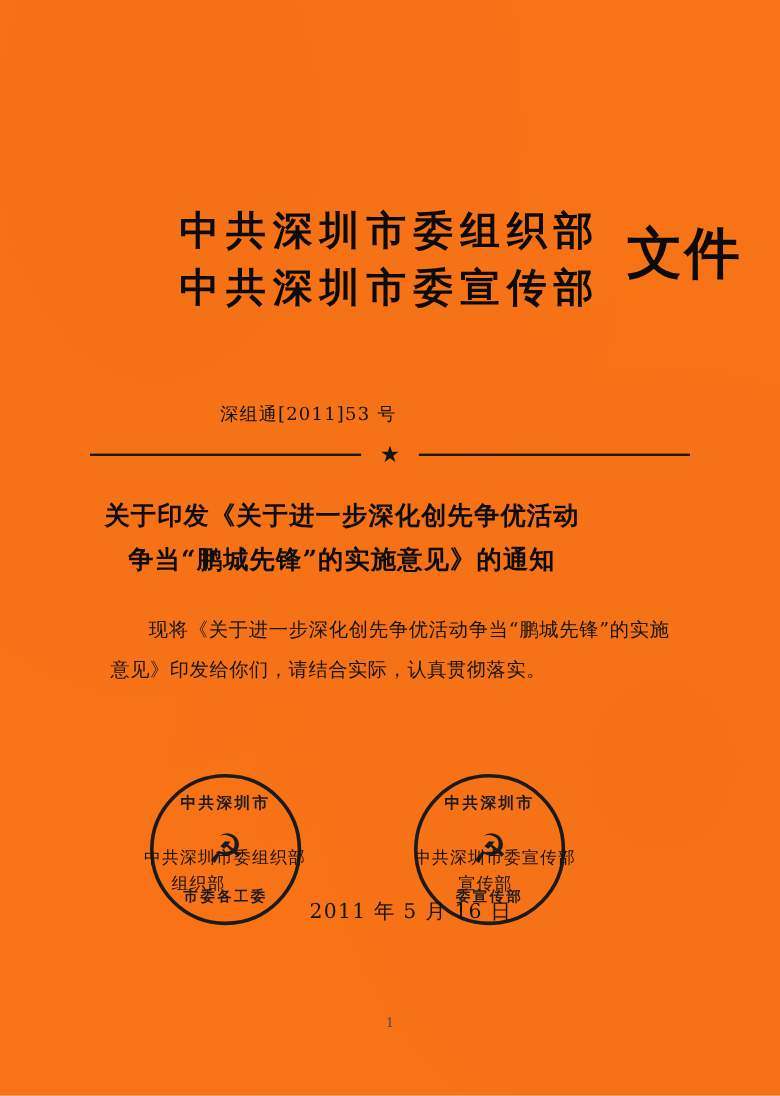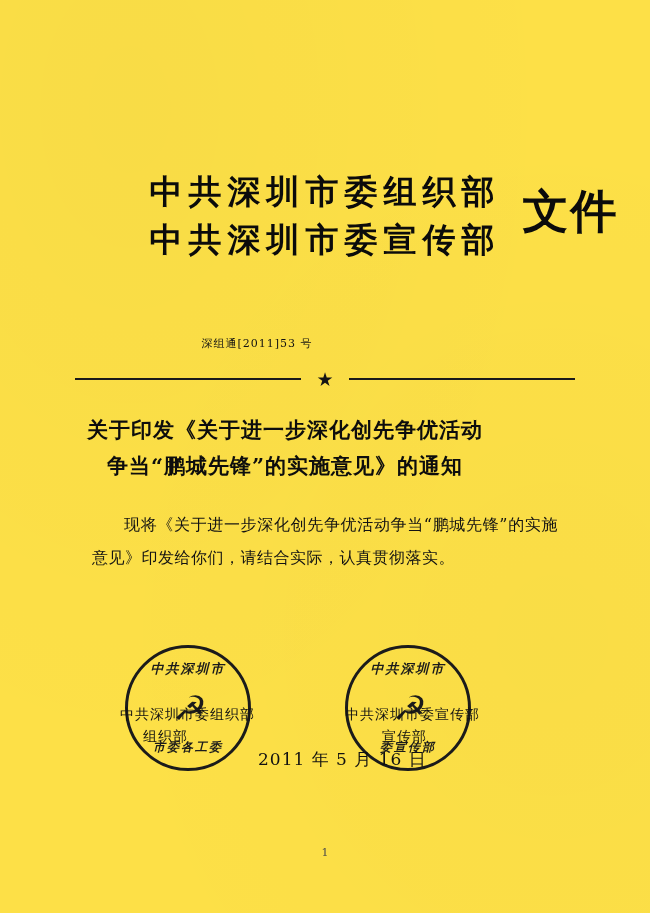--- a/index.html
+++ b/index.html
@@ -11,21 +11,21 @@
     width: 650px;
     height: 913px;
     position: relative;
     font-family: "DejaVu Serif", "Liberation Serif", serif;
     color: #111;
     overflow: hidden;
   }
   .page {
     position: absolute;
     inset: 0;
-    background: #fde047;
+    background: #f97316;
   }
   
   .page::before {
     content: "";
     position: absolute;
     inset: 0;
     background:
       radial-gradient(ellipse at 20% 12%, rgba(0,0,0,0.018), rgba(0,0,0,0) 60%),
       radial-gradient(ellipse at 85% 70%, rgba(0,0,0,0.015), rgba(0,0,0,0) 60%);
     pointer-events: none;
@@ -65,21 +65,21 @@
     color: #0b0b0b;
   }
 
   
   .docnum {
     position: absolute;
     top: 336px;
     left: 0;
     width: 514px;
     text-align: center;
-    font-size: 11px;
+    font-size: 15px;
     letter-spacing: 1px;
     color: #121212;
   }
 
   
   .rule {
     position: absolute;
     top: 370px;
     left: 75px;
     width: 500px;
@@ -133,21 +133,20 @@
   .body-text p.indent { text-indent: 32px; }
 
   
   .seal {
     position: absolute;
     width: 126px;
     height: 126px;
     border-radius: 50%;
     border: 3px solid #1b1b1b;
     box-sizing: border-box;
-    font-style: italic;
   }
   .seal.left  { left: 125px; top: 645px; }
   .seal.right { left: 345px; top: 645px; }
   .seal .arc-top,
   .seal .arc-bottom {
     position: absolute;
     left: 0; right: 0;
     text-align: center;
     font-weight: 700;
     font-size: 13px;

